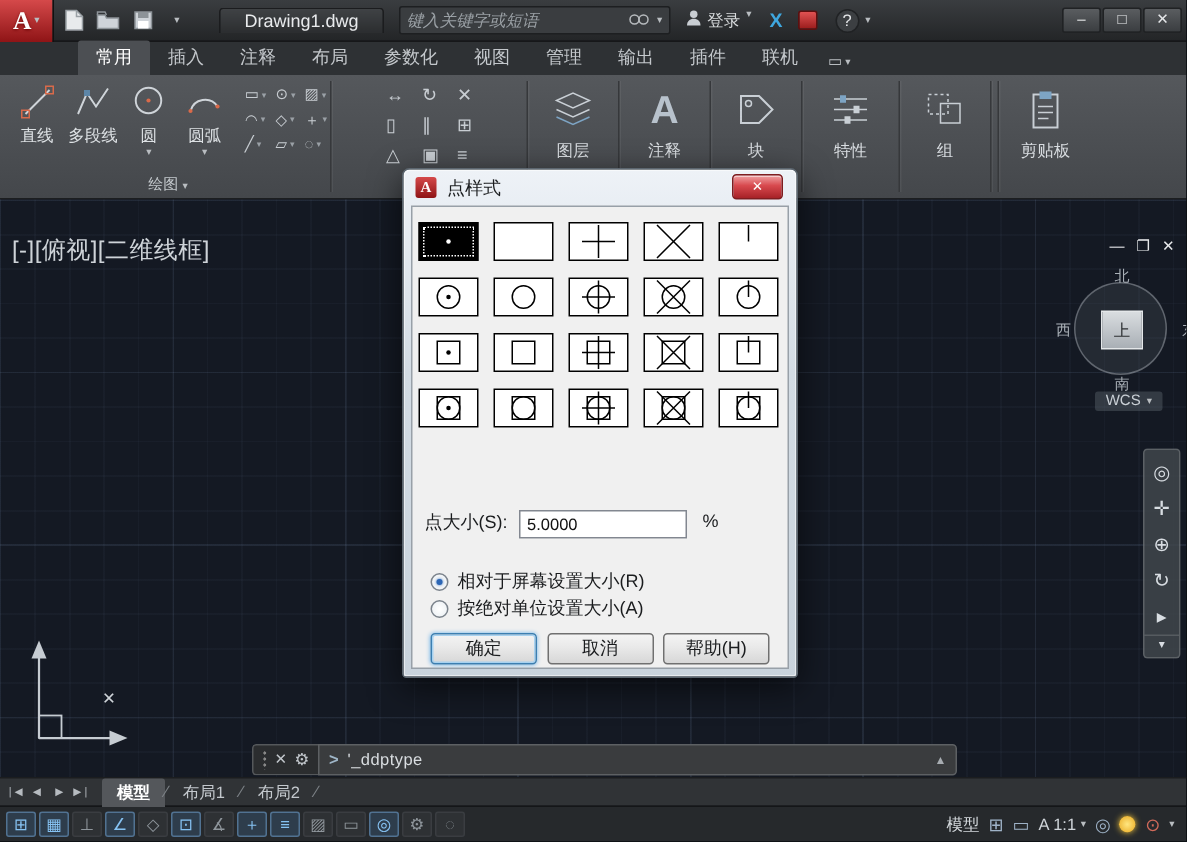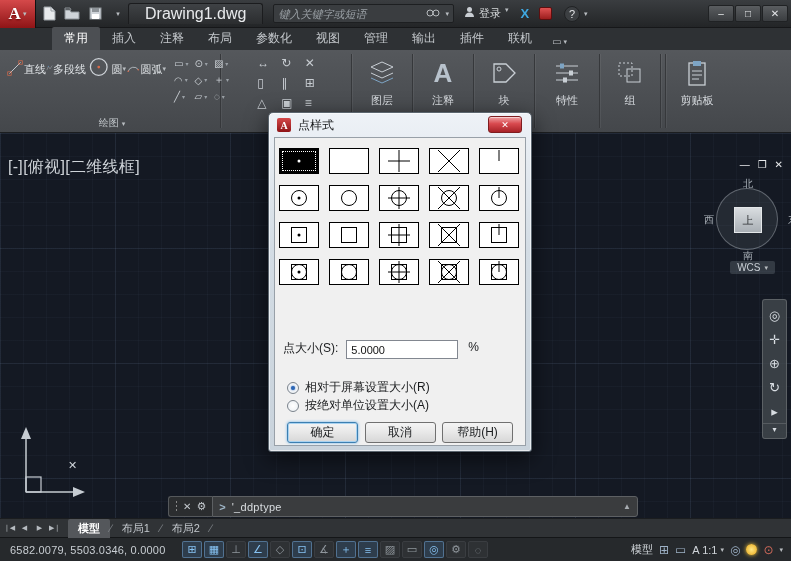--- a/index.html
+++ b/index.html
@@ -5,21 +5,21 @@
   *{box-sizing:border-box;margin:0;padding:0}
   body{margin:0;background:#000;font-family:"Liberation Sans","DejaVu Sans",sans-serif}
   .app{position:relative;width:791px;height:561px;overflow:hidden;background:#15191f;color:#ddd;font-size:11px}
 
   
   .titlebar{height:28px;background:linear-gradient(#3a3d40,#232527);display:flex;align-items:center;border-bottom:1px solid #161719}
   .logo{width:36px;height:28px;background:linear-gradient(#d5494a,#8f1416);display:flex;align-items:center;justify-content:center;gap:2px;border-right:1px solid #111;cursor:pointer}
   .logoA{font-family:"Liberation Serif","DejaVu Serif",serif;font-weight:bold;font-size:17px;color:#fff;text-shadow:0 1px 2px #600}
   .chev{font-size:7px;color:#b9bdc1;line-height:1}
   .tbtn{width:20px;height:20px;display:flex;align-items:center;justify-content:center;margin-left:3px;border-radius:2px}
-  .doctab{margin-left:0;padding:1px 16px;color:#e8eaec;font-size:16px;background:linear-gradient(#3f4245,#2b2d2f);border:1px solid #1b1c1e;border-bottom:none;border-radius:3px 3px 0 0}
+  .doctab{margin-left:18px;padding:1px 16px;color:#e8eaec;font-size:12px;background:linear-gradient(#3f4245,#2b2d2f);border:1px solid #1b1c1e;border-bottom:none;border-radius:3px 3px 0 0}
   .search{margin-left:10px;display:flex;align-items:center;background:#3a3d40;border:1px solid #1d1f21;height:19px;padding:0 4px;border-radius:2px}
   .search input{width:140px;background:transparent;border:none;outline:none;color:#b7bbbe;font-style:italic;font-size:11px;font-family:inherit}
   .search input::placeholder{color:#9aa0a5;font-style:italic}
   .ticon{display:flex;align-items:center;justify-content:center;margin-left:8px}
   .signin{display:flex;align-items:flex-start;gap:4px;margin-left:10px;color:#d7dadc;cursor:pointer}
   .xlogo{margin-left:12px;font-weight:bold;color:#3fa8e0;font-size:13px;cursor:pointer}
   .redbadge{width:13px;height:13px;margin-left:10px;border-radius:2px;background:linear-gradient(#e05252,#9c1d1d);border:1px solid #5d0f0f;cursor:pointer}
   .helpbtn{margin-left:12px;width:16px;height:16px;border-radius:50%;background:#3c3f42;border:1px solid #202224;color:#e3e5e7;display:flex;align-items:center;justify-content:center;font-size:11px;cursor:pointer}
   .winbtns{margin-left:auto;display:flex;margin-right:3px}
   .wb{width:26px;height:17px;display:flex;align-items:center;justify-content:center;background:linear-gradient(#5a5d60,#3a3d40);border:1px solid #202224;color:#e6e8ea;font-size:10px;margin-left:1px;border-radius:2px;cursor:pointer}
@@ -29,21 +29,21 @@
   .rtab{padding:3px 12px;color:#c3c7cb;font-size:12px;cursor:pointer}
   .rtab.active{background:#4c4f53;color:#fff;border-radius:2px 2px 0 0}
   .ribopt{display:flex;align-items:center;gap:2px;color:#b8bcc0;padding:3px 8px;cursor:pointer;font-size:10px}
 
   
   .ribbon{height:83px;background:linear-gradient(#55585c,#44474b);display:flex;align-items:stretch;padding-left:6px;border-bottom:1px solid #1c1e20}
   .vsep{width:1px;background:#36383b;margin:4px 2px;box-shadow:1px 0 0 rgba(255,255,255,.06)}
   .panel{position:relative;display:flex;flex-direction:column}
   .drawpanel{width:212px}
   .bigtools{display:flex;align-items:flex-start;padding-top:5px}
-  .bigtool{width:40px;display:flex;flex-direction:row;align-items:center;cursor:pointer}
+  .bigtool{width:40px;display:flex;flex-direction:column;align-items:center;cursor:pointer}
   .blabel{font-size:11px;color:#dde1e4;margin-top:2px;white-space:nowrap}
   .plabel{position:absolute;bottom:1px;left:0;right:0;text-align:center;font-size:10px;color:#c5cace;padding:1px 0;cursor:pointer}
   .minigrid{display:grid;grid-template-columns:repeat(3,auto);gap:4px 6px;margin-left:8px;margin-top:3px}
   .mini{display:flex;align-items:center;gap:2px;color:#c8cdd2;font-size:10px;cursor:pointer}
   .mini .chev{font-size:6px;color:#9aa0a6}
   .modpanel{width:126px;padding-top:6px}
   .modgrid{display:grid;grid-template-columns:repeat(3,auto);gap:6px 12px;justify-content:center}
   .modgrid .mini{font-size:12px}
   .bigpanel{width:56px;align-items:center;padding-top:7px;cursor:pointer}
   .picon{height:32px;display:flex;align-items:center;justify-content:center;color:#bcc6cf}
@@ -538,21 +538,20 @@
     </div>
     <span class="ltab active">模型</span>
     <span class="lsep">∕</span>
     <span class="ltab">布局1</span>
     <span class="lsep">∕</span>
     <span class="ltab">布局2</span>
     <span class="lsep">∕</span>
   </div>
 
   <div class="statusbar">
-    <span class="coords">6582.0079, 5503.0346, 0.0000</span>
     <div class="sticons">
         <span class="stbtn on">⊞</span>
         <span class="stbtn on">▦</span>
         <span class="stbtn">⊥</span>
         <span class="stbtn on">∠</span>
         <span class="stbtn">◇</span>
         <span class="stbtn on">⊡</span>
         <span class="stbtn">∡</span>
         <span class="stbtn on">＋</span>
         <span class="stbtn on">≡</span>

